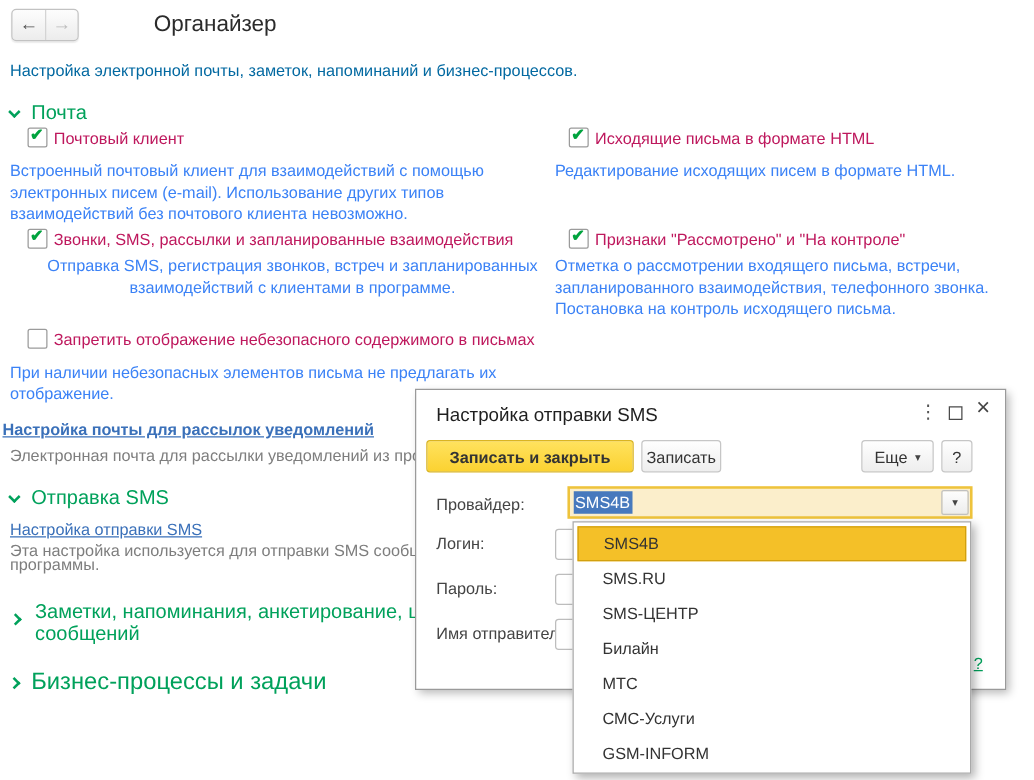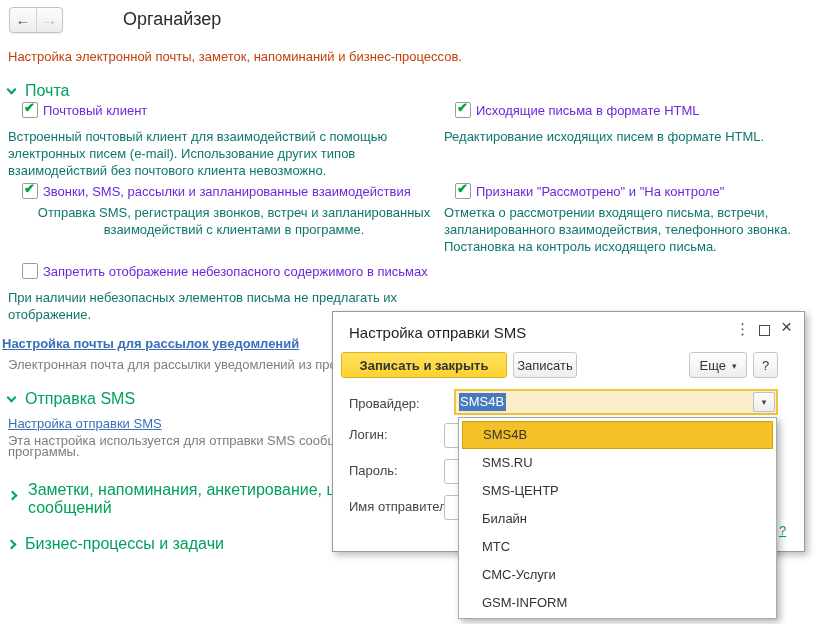--- a/index.html
+++ b/index.html
@@ -8,37 +8,37 @@
   .page { position:relative; width:827px; height:624px; background:#fff; overflow:hidden; font-size:13px; color:#333; }
   .abs { position:absolute; }
 
   
   .nav-group { left:9px; top:7px; display:flex; border:1px solid #c2c2c2; border-radius:4px; overflow:hidden; background:linear-gradient(#fdfdfd,#ececec); box-shadow:0 1px 1px rgba(0,0,0,.08); }
   .nav-btn { width:26px; height:24px; border:none; background:transparent; cursor:pointer; font-size:15px; line-height:22px; font-family:inherit; }
   .nav-btn + .nav-btn { border-left:1px solid #d4d4d4; }
   .arrow-dark { color:#4d4d4d; }
   .arrow-gray { color:#bcbcbc; }
   .page-title { left:123px; top:9px; font-size:18px; font-weight:400; color:#2b2b2b; }
-  .subtitle { left:8px; top:49px; color:#c2410c; }
+  .subtitle { left:8px; top:49px; color:#0369a1; }
 
   
   .sec-head { display:flex; align-items:center; gap:10px; color:#00a15b; font-size:16px; cursor:pointer; }
-  .sec-head.big { font-size:16px; }
+  .sec-head.big { font-size:19px; }
   .chev { width:7px; height:7px; border-right:2px solid #00a15b; border-bottom:2px solid #00a15b; display:inline-block; flex:none; }
   .chev.down { transform:rotate(45deg); margin-top:-3px; }
   .chev.right { transform:rotate(-45deg); }
   .big-line { position:absolute; color:#00a15b; font-size:16px; white-space:nowrap; cursor:pointer; }
 
   
   .cbrow { position:absolute; display:flex; align-items:flex-start; gap:5px; cursor:pointer; }
   .cbbox { width:16px; height:16px; border:1px solid #9b9b9b; border-radius:2px; background:#fff; position:relative; flex:none; }
   .cbbox .ck { position:absolute; left:1px; top:-3px; font-size:13px; font-weight:700; color:#00a33e; }
-  .cblabel { padding-top:1px; color:#6d28d9;text-align:center; }
+  .cblabel { padding-top:1px; color:#be185d;text-align:center; }
 
-  .desc { position:absolute; color:#0f766e; line-height:17px; white-space:pre-line; }
+  .desc { position:absolute; color:#3b82f6; line-height:17px; white-space:pre-line; }
   .desc-line { position:absolute; color:#7e7e7e; white-space:nowrap; }
   .link { position:absolute; color:#3a70b9; text-decoration:underline; cursor:pointer; white-space:nowrap; }
 
   
   .dialog { position:absolute; left:332px; top:311px; width:473px; height:241px; background:#fff; border:1px solid #9a9a9a; box-shadow:3px 3px 7px rgba(0,0,0,.28); z-index:5; }
   .dialog-title { position:absolute; left:16px; top:12px; font-size:15px; color:#1f1f1f; white-space:nowrap; }
   .winctl { position:absolute; background:none; border:none; cursor:pointer; font-family:inherit; }
   .menu-dots { left:402px; top:8px; font-size:15px; color:#555; }
   .maxi { left:426px; top:13px; width:11px; height:11px; border:1.5px solid #4a4a4a; background:#fff; }
   .closer { left:448px; top:4px; font-size:19px; color:#444; }

